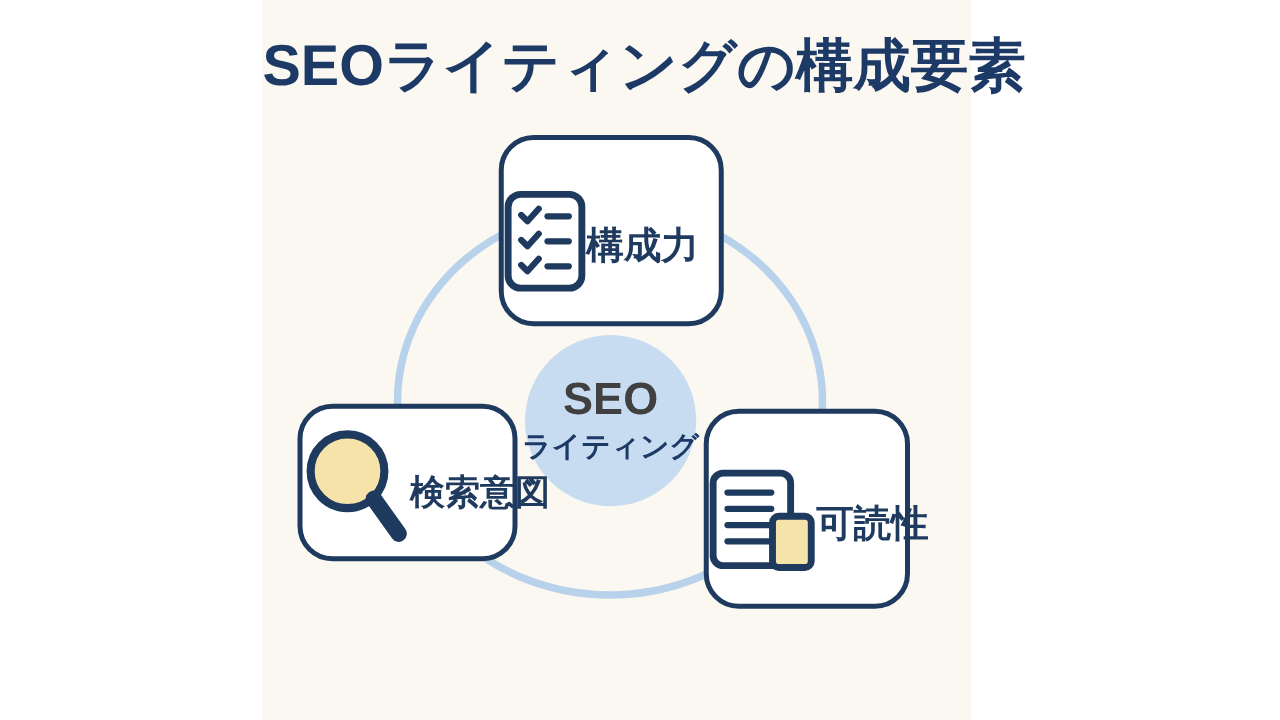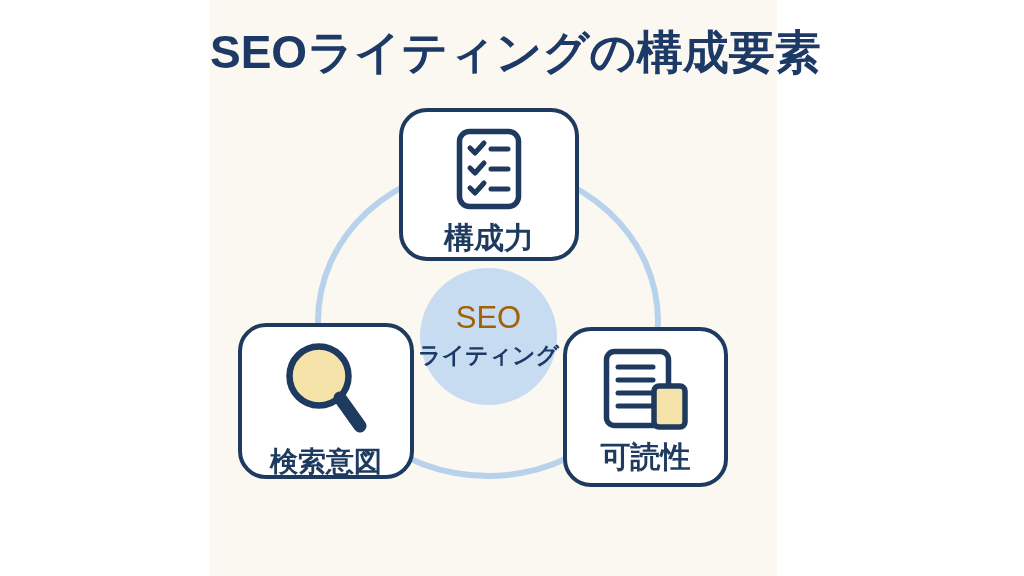--- a/index.html
+++ b/index.html
@@ -19,28 +19,28 @@
   }
   .ring {
     position:absolute; left:315px; top:163px; width:346px; height:316px;
     border:6px solid #B9D2EC; border-radius:50%;
   }
   .center-circle {
     position:absolute; left:420px; top:268px; width:137px; height:137px;
     border-radius:50%; background:#C8DCF1;
     display:flex; flex-direction:column; align-items:center; justify-content:center;
   }
-  .center-top  { font-size:31px; font-weight:normal; color:#a16207; line-height:1.05; }
+  .center-top  { font-size:36px; font-weight:bold; color:#404040; line-height:1.05; }
   .center-bottom { font-size:23px; font-weight:bold; color:#1D3A66; margin-top:5px; white-space:nowrap; }
   .card {
     position:absolute; background:#ffffff; border:4px solid #1E3A5E;
-    border-radius:28px; display:flex; flex-direction:column; align-items:center;
+    border-radius:28px; display:flex; flex-direction:row; align-items:center;
   }
   .card-top   { left:399px; top:108px; width:180px; height:153px; padding-top:16px; }
-  .card-left  { left:238px; top:323px; width:176px; height:156px; padding-top:16px; }
+  .card-left  { left:238px; top:323px; width:176px; height:126px; padding-top:16px; }
   .card-right { left:563px; top:327px; width:165px; height:160px; padding-top:17px; }
   .card-label { font-weight:bold; color:#1E3A5E; white-space:nowrap; }
   .card-top   .card-label { font-size:30px; margin-top:8px; }
   .card-left  .card-label { font-size:28px; margin-top:0px; }
   .card-right .card-label { font-size:30px; margin-top:7px; }
   .icon { display:block; line-height:0; }
 </style>
 </head>
 <body>
 

